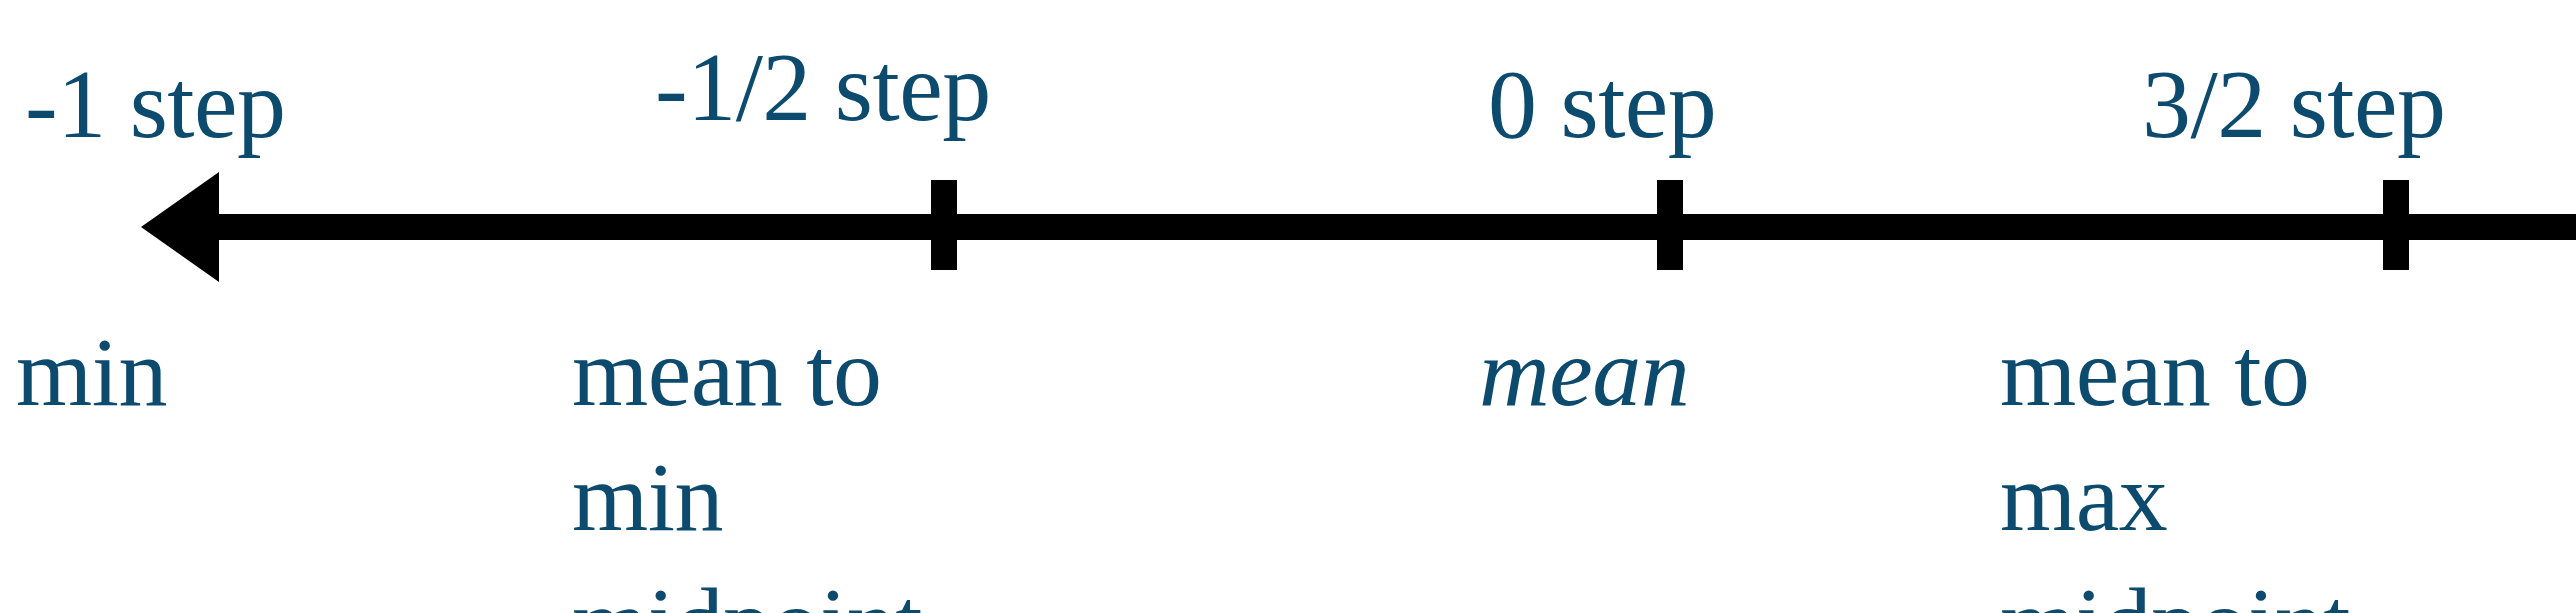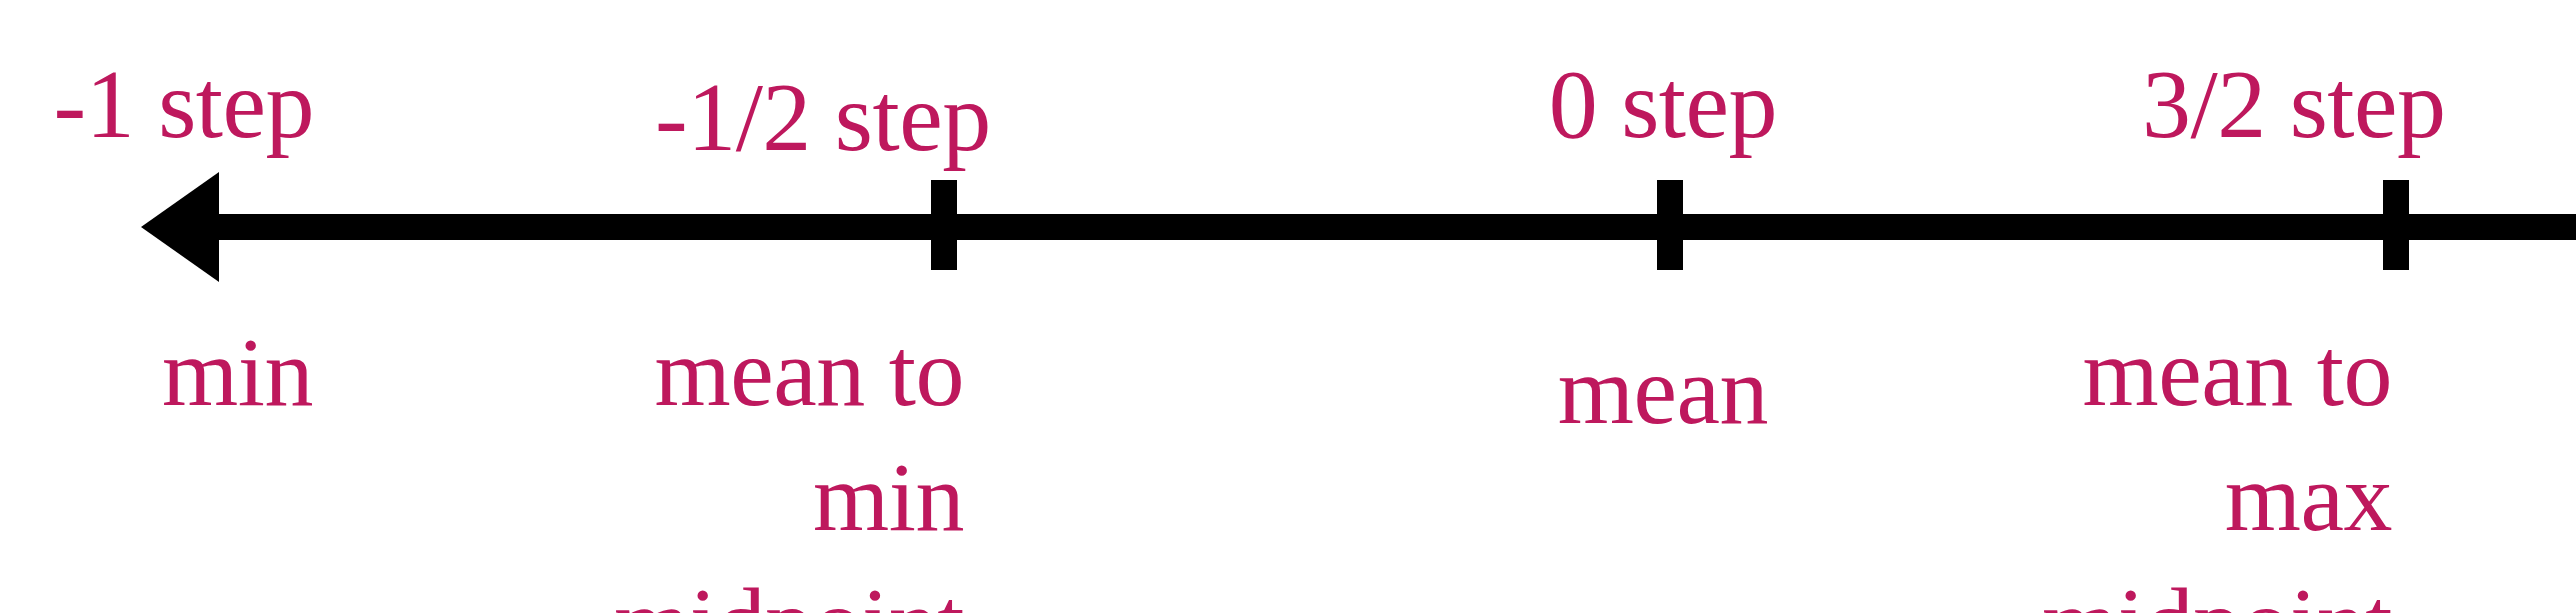--- a/index.html
+++ b/index.html
@@ -40,23 +40,23 @@
     position: absolute;
     background: #000000;
   }
 
   
   .label {
     position: absolute;
     font-size: 98px;
     line-height: 125px;
     white-space: nowrap;
-    text-align: right;
+    text-align: left;
     letter-spacing: -0.5px;
-    color: #be185d;
+    color: #0c4a6e;
   }
   .label.top {
     
   }
   .label.bottom {
     
   }
   .label.two-line {
     white-space: normal;
     width: 392px;
@@ -78,38 +78,38 @@
     <div class="tick" style="left:1657px; top:180px; width:26px; height:90px;"></div>
 
     <div class="tick" style="left:2383px; top:180px; width:26px; height:90px;"></div>
 
   </div>
 
   <div>
 
     <div class="label top" style="left:25px; top:42px; width:289px;">-1 step</div>
 
-    <div class="label top" style="left:655px; top:55px; width:289px;">-1/2 step</div>
+    <div class="label top" style="left:655px; top:25px; width:289px;">-1/2 step</div>
 
     <div class="label top" style="left:1488px; top:42px; width:289px;">0 step</div>
 
     <div class="label top" style="left:2142px; top:42px; width:289px;">3/2 step</div>
 
   </div>
 
   <div>
 
-    <div class="label bottom" style="left:24px; top:310px; width:289px;">min</div>
+    <div class="label bottom" style="left:16px; top:310px; width:289px;">min</div>
 
     <div class="label bottom two-line" style="left:572px; top:310px;">
       <span>mean to min</span><br>
       <span>midpoint</span>
     </div>
 
-    <div class="label bottom" style="left:1479px; top:328px; width:289px;">mean</div>
+    <div class="label bottom" style="left:1479px; top:310px; width:289px;font-style:italic;">mean</div>
 
     <div class="label bottom two-line" style="left:2000px; top:310px;">
       <span>mean to max</span><br>
       <span>midpoint</span>
     </div>
 
   </div>
 
 </div>
 

